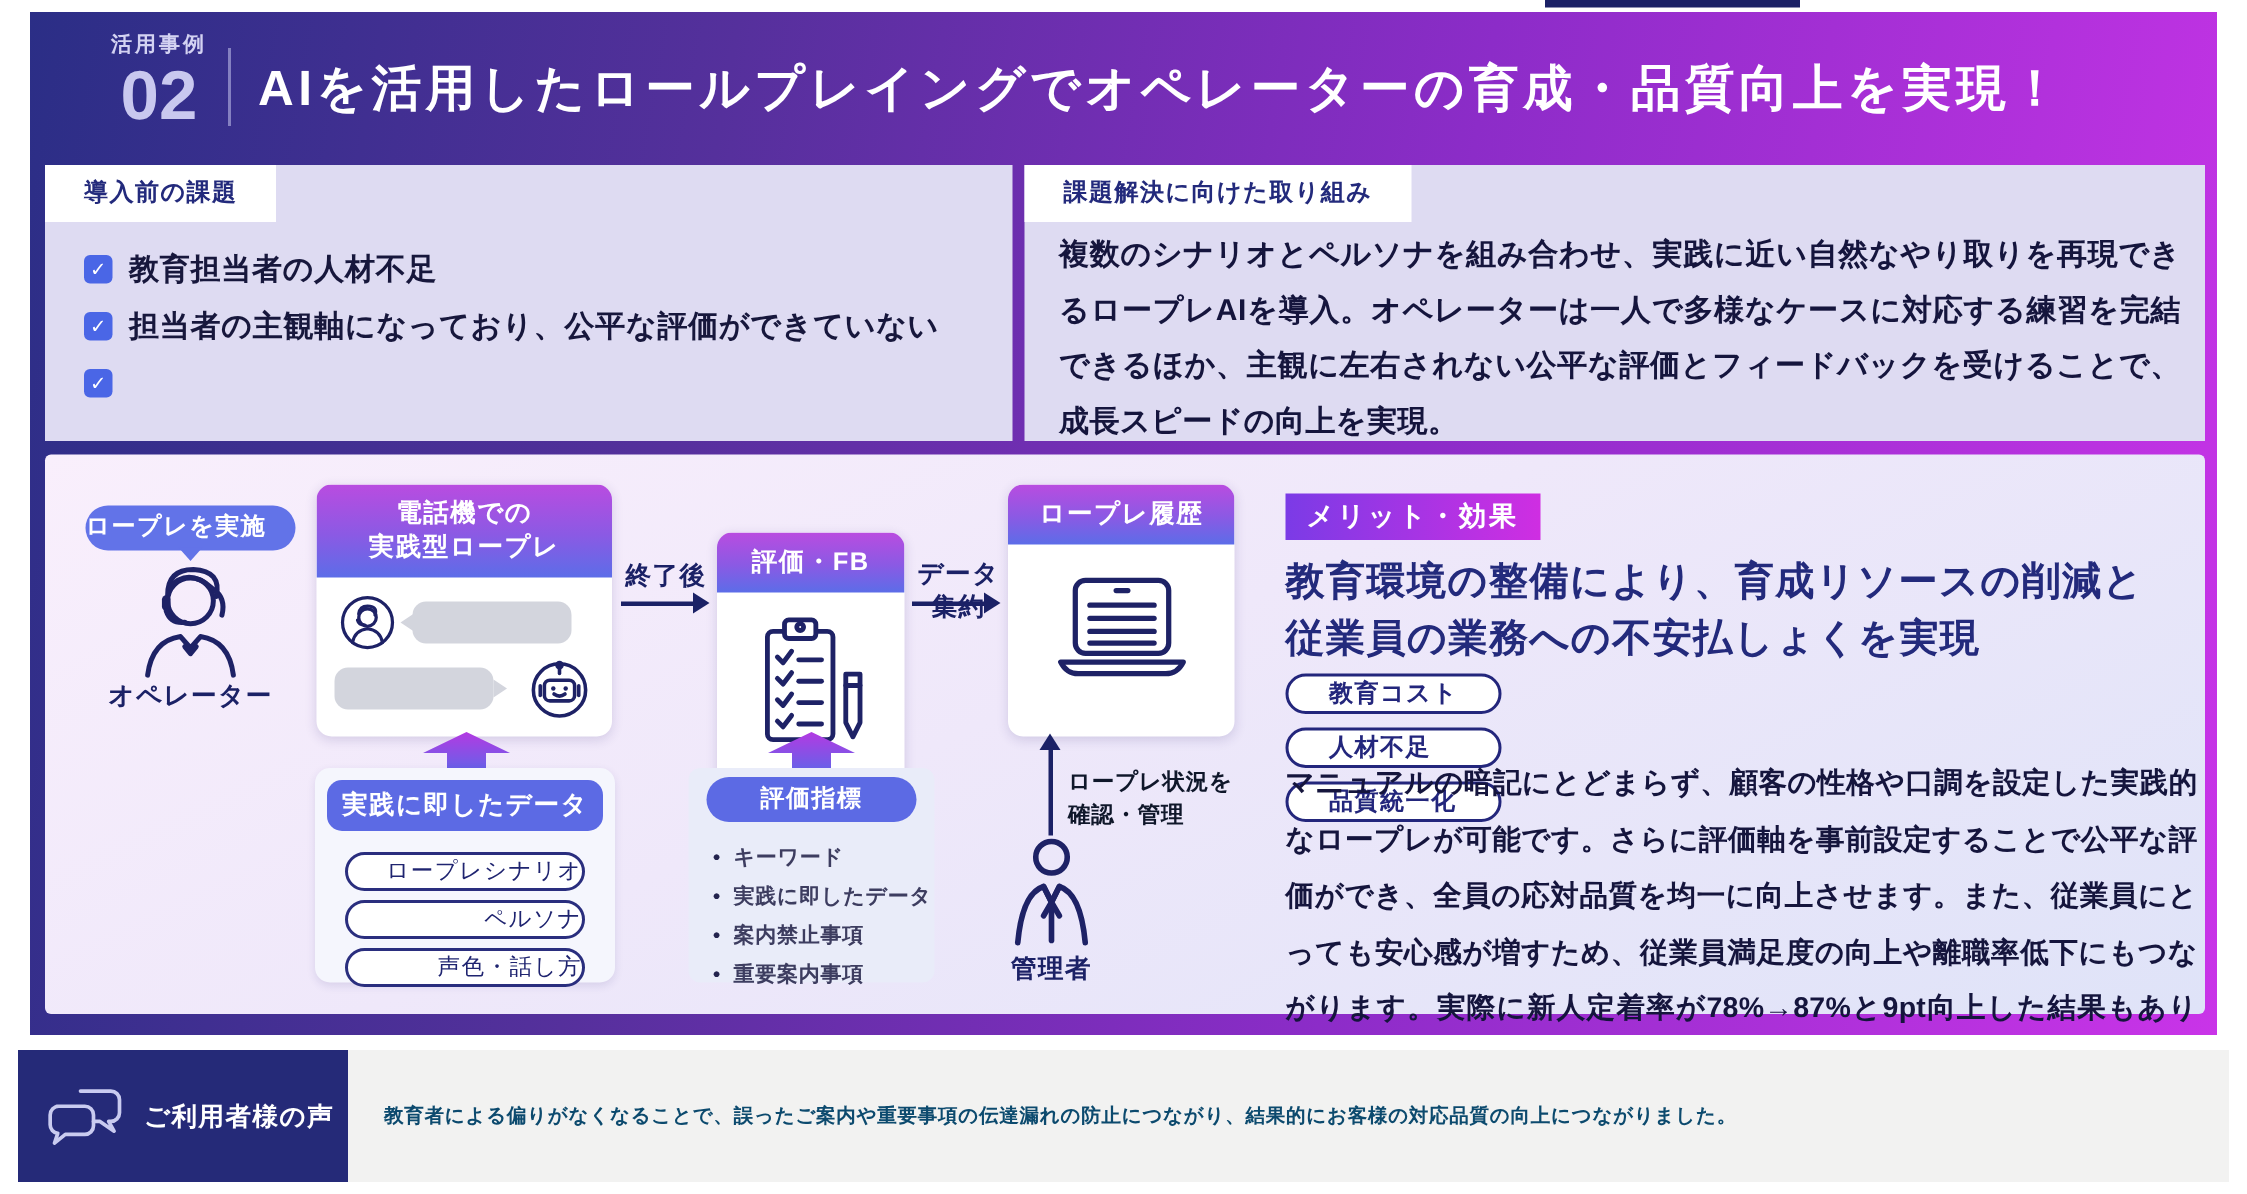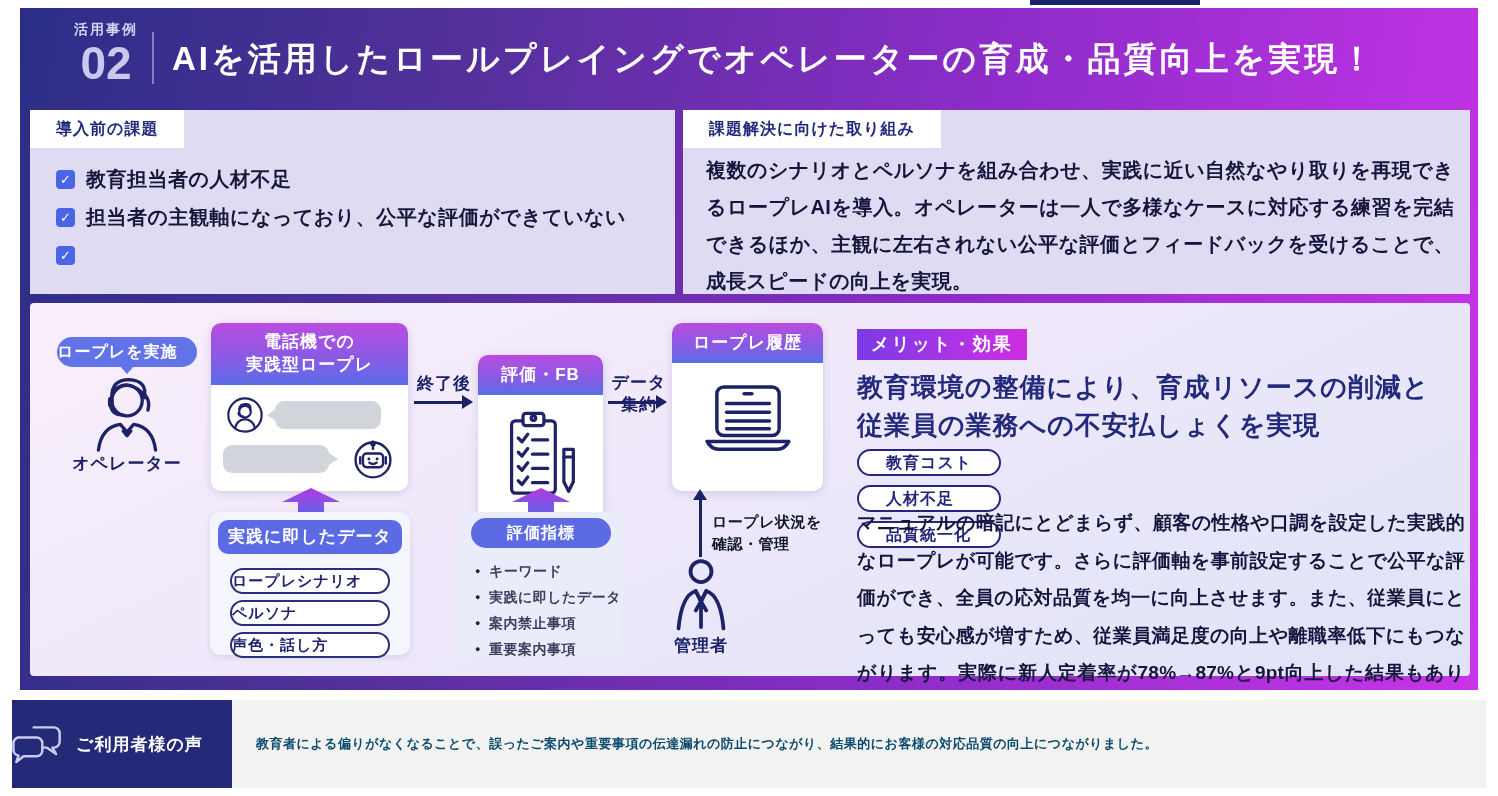--- a/index.html
+++ b/index.html
@@ -59,42 +59,42 @@
   .h-arrow-label { font-size:17px; font-weight:700; color:#1b2166; text-align:center; letter-spacing:1px; line-height:22px; }
   .h-arrow-line { height:3px; background:#1b2166; }
   .h-arrow-head { width:0; height:0; border-top:7px solid transparent; border-bottom:7px solid transparent; border-left:11px solid #1b2166; }
   .v-arrow-line { width:3px; background:#1b2166; }
   .v-arrow-head { width:0; height:0; border-left:7px solid transparent; border-right:7px solid transparent; border-bottom:11px solid #1b2166; }
 
   .practice-card { left:210px; top:512px; width:200px; height:143px; background:#f5f6fd; border-radius:10px; box-shadow:0 2px 6px rgba(50,40,120,.12); }
   .practice-header { position:absolute; left:8px; top:8px; width:184px; height:34px; border-radius:10px; background:#5c6ae4;
     color:#fff; font-size:17px; font-weight:700; text-align:center; line-height:34px; letter-spacing:1px; }
   .outline-pill { position:absolute; left:20px; width:160px; height:26px; border:2px solid #2a2e7e; border-radius:14px; background:#ffffff;
-    color:#1f2470; font-size:15px; font-weight:700; text-align:left; line-height:22px; letter-spacing:1px; }
+    color:#1f2470; font-size:15px; font-weight:400; text-align:right; line-height:22px; letter-spacing:1px; }
 
   .metrics-card { left:459px; top:512px; width:164px; height:143px; background:#e9ecf9; border-radius:8px; }
   .metrics-header { position:absolute; left:12px; top:6px; width:140px; height:30px; border-radius:15px; background:#5c6ae4;
     color:#fff; font-size:16px; font-weight:700; text-align:center; line-height:30px; letter-spacing:1px; }
   .metrics-list { position:absolute; left:16px; top:46px; }
   .metric-item { font-size:14px; font-weight:700; color:#3d3d60; line-height:26px; letter-spacing:.5px; }
   .metric-item::before { content:"●"; font-size:9px; color:#23234e; margin-right:8px; vertical-align:2px; }
 
   .manager-note { left:712px; top:511px; font-size:15px; font-weight:700; color:#0f172a; line-height:22px; letter-spacing:.5px; }
 
   
   .merit-badge { left:857px; top:329px; height:31px; padding:0 14px; line-height:31px;
     background:linear-gradient(90deg,#7b3be6 0%,#cf2ee2 100%); color:#ffffff; font-size:18px; font-weight:700; letter-spacing:2px; }
   .merit-heading { left:857px; top:368px; font-size:26px; font-weight:700; color:#232a7c; line-height:38px; letter-spacing:1px; white-space:nowrap; }
   .merit-tags { left:857px; top:449px; display:flex; gap:9px;flex-direction:column; }
   .merit-tag { height:27px; padding:0 27px; border:2px solid #23267c; border-radius:15px; background:#ffffff;
     color:#23267c; font-size:16px; font-weight:700; line-height:23px; letter-spacing:1px; }
   .merit-body { left:857px; top:504px; width:608px; font-size:19px; font-weight:600; color:#15153d; line-height:37.5px; letter-spacing:.2px; text-align:justify; }
 
   
-  .voice-block { left:12px; top:700px; width:220px; height:88px; background:#252a78; display:flex; align-items:center; gap:12px; }
+  .voice-block { left:12px; top:700px; width:220px; height:88px; background:#252a78; display:flex; align-items:center; padding-left:20px; gap:12px; }
   .voice-label { color:#ffffff; font-size:17px; font-weight:700; letter-spacing:1px; }
   .voice-strip { left:232px; top:700px; width:1254px; height:88px; background:#f2f2f1; }
   .voice-quote { left:256px; top:700px; width:1210px; height:88px; line-height:88px; font-size:13px; font-weight:700; color:#0c4a6e; letter-spacing:.5px; white-space:nowrap; }
 
   svg { display:block; }
 </style>
 </head>
 <body>
 
 <div class="canvas">

